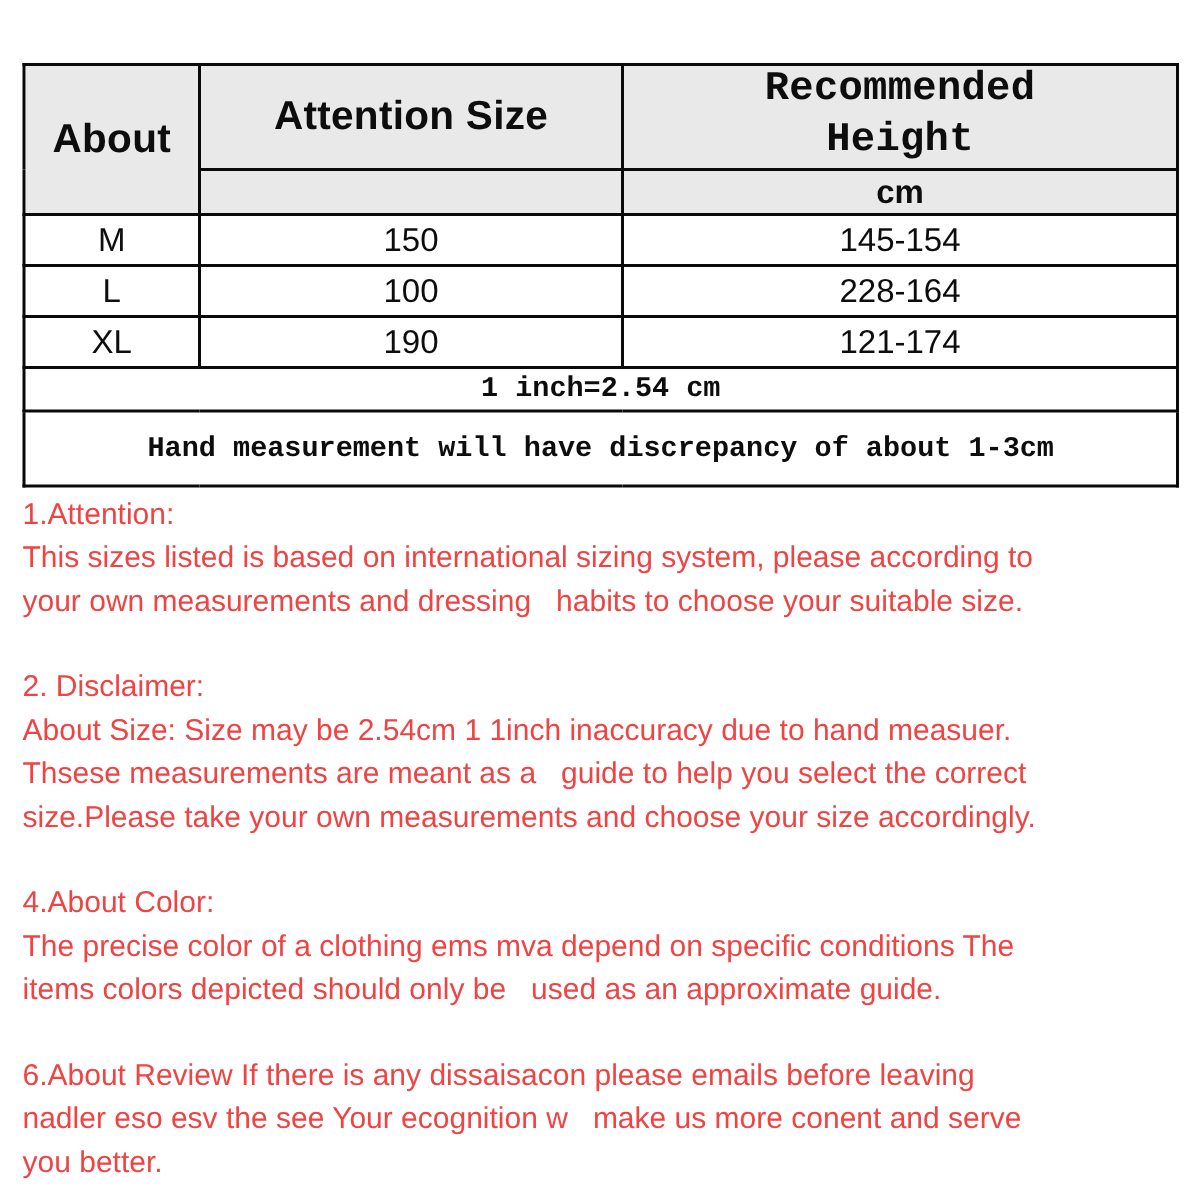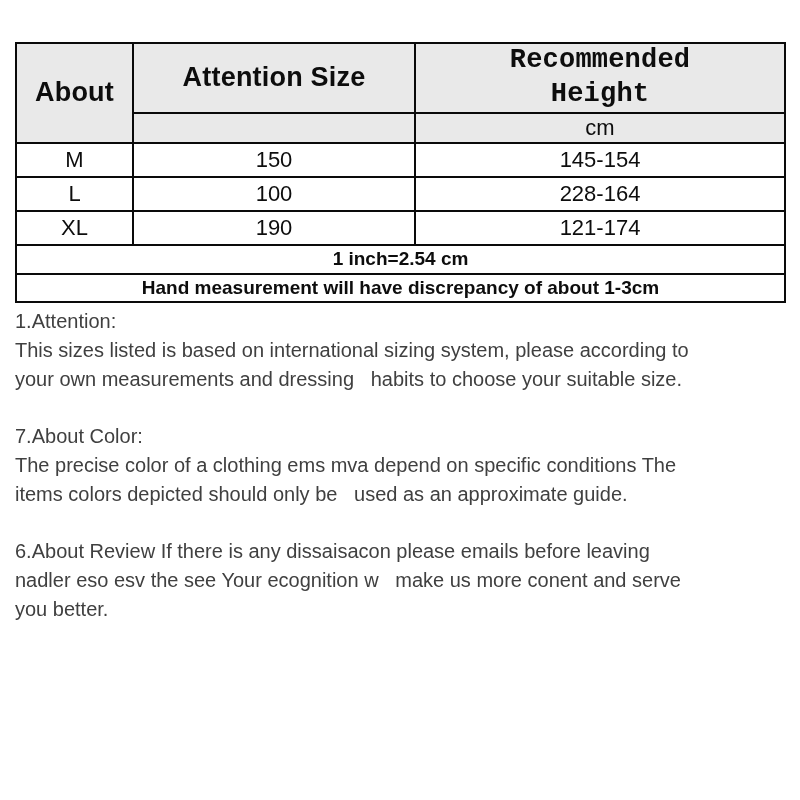--- a/index.html
+++ b/index.html
@@ -31,50 +31,50 @@
   }
   td.hdr {
     background: #e9e9e9;
     font-weight: 700;
     font-size: 27px;
     letter-spacing: 0.2px;
   }
   td.hdr-sub {
     background: #e9e9e9;
     font-size: 22px;
-    font-weight: 400;
+    font-weight: 700;
   }
   tr.row-head1 { height: 67px; }
   tr.row-head2 { height: 30px; }
   tr.row-data  { height: 34px; }
   tr.row-note1 { height: 29px; }
-  tr.row-note2 { height: 28px; }
+  tr.row-note2 { height: 50px; }
   tr.row-data td {
     font-size: 22px;
     font-weight: 400;
     background: #ffffff;
   }
   .wrap-narrow {
     display: block;
     max-width: 250px;
     margin: 0 auto;
     line-height: 1.25;
     font-family: Liberation Mono, monospace;
   }
   td.mono {
-    font-family: Liberation Sans, sans-serif;
+    font-family: Liberation Mono, monospace;
     font-weight: 700;
     font-size: 19px;
     background: #ffffff;
   }
   .notes {
     margin: 4px 18px 0 15px;
     font-size: 20px;
     line-height: 29px;
-    color: #404040;
+    color: #ef4444;
   }
   .notes p {
     margin: 0 0 28px 0;
     white-space: pre-wrap;
   }
 </style>
 </head>
 <body>
 
 <div class="page">
@@ -118,21 +118,25 @@
       <tr class="row-note2">
         <td colspan="3" class="mono">Hand measurement will have discrepancy of about 1-3cm</td>
       </tr>
     </tbody>
   </table>
 
   <div class="notes">
     <p>1.Attention:
 This sizes listed is based on international sizing system, please according to
 your own measurements and dressing   habits to choose your suitable size.</p>
-    <p>7.About Color:
+    <p>2. Disclaimer:
+About Size: Size may be 2.54cm 1 1inch inaccuracy due to hand measuer.
+Thsese measurements are meant as a   guide to help you select the correct
+size.Please take your own measurements and choose your size accordingly.</p>
+    <p>4.About Color:
 The precise color of a clothing ems mva depend on specific conditions The
 items colors depicted should only be   used as an approximate guide.</p>
     <p>6.About Review If there is any dissaisacon please emails before leaving
 nadler eso esv the see Your ecognition w   make us more conent and serve
 you better.</p>
   </div>
 
 </div>
 
 </body></html>

